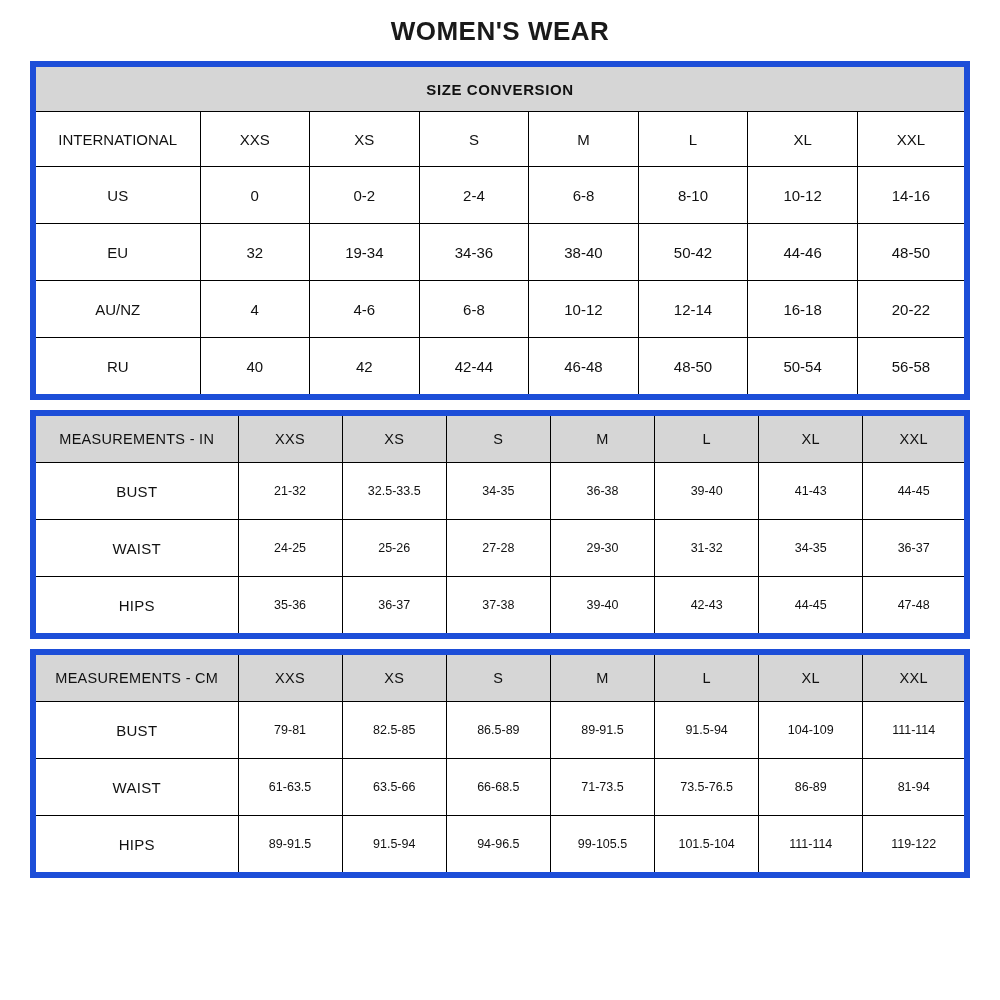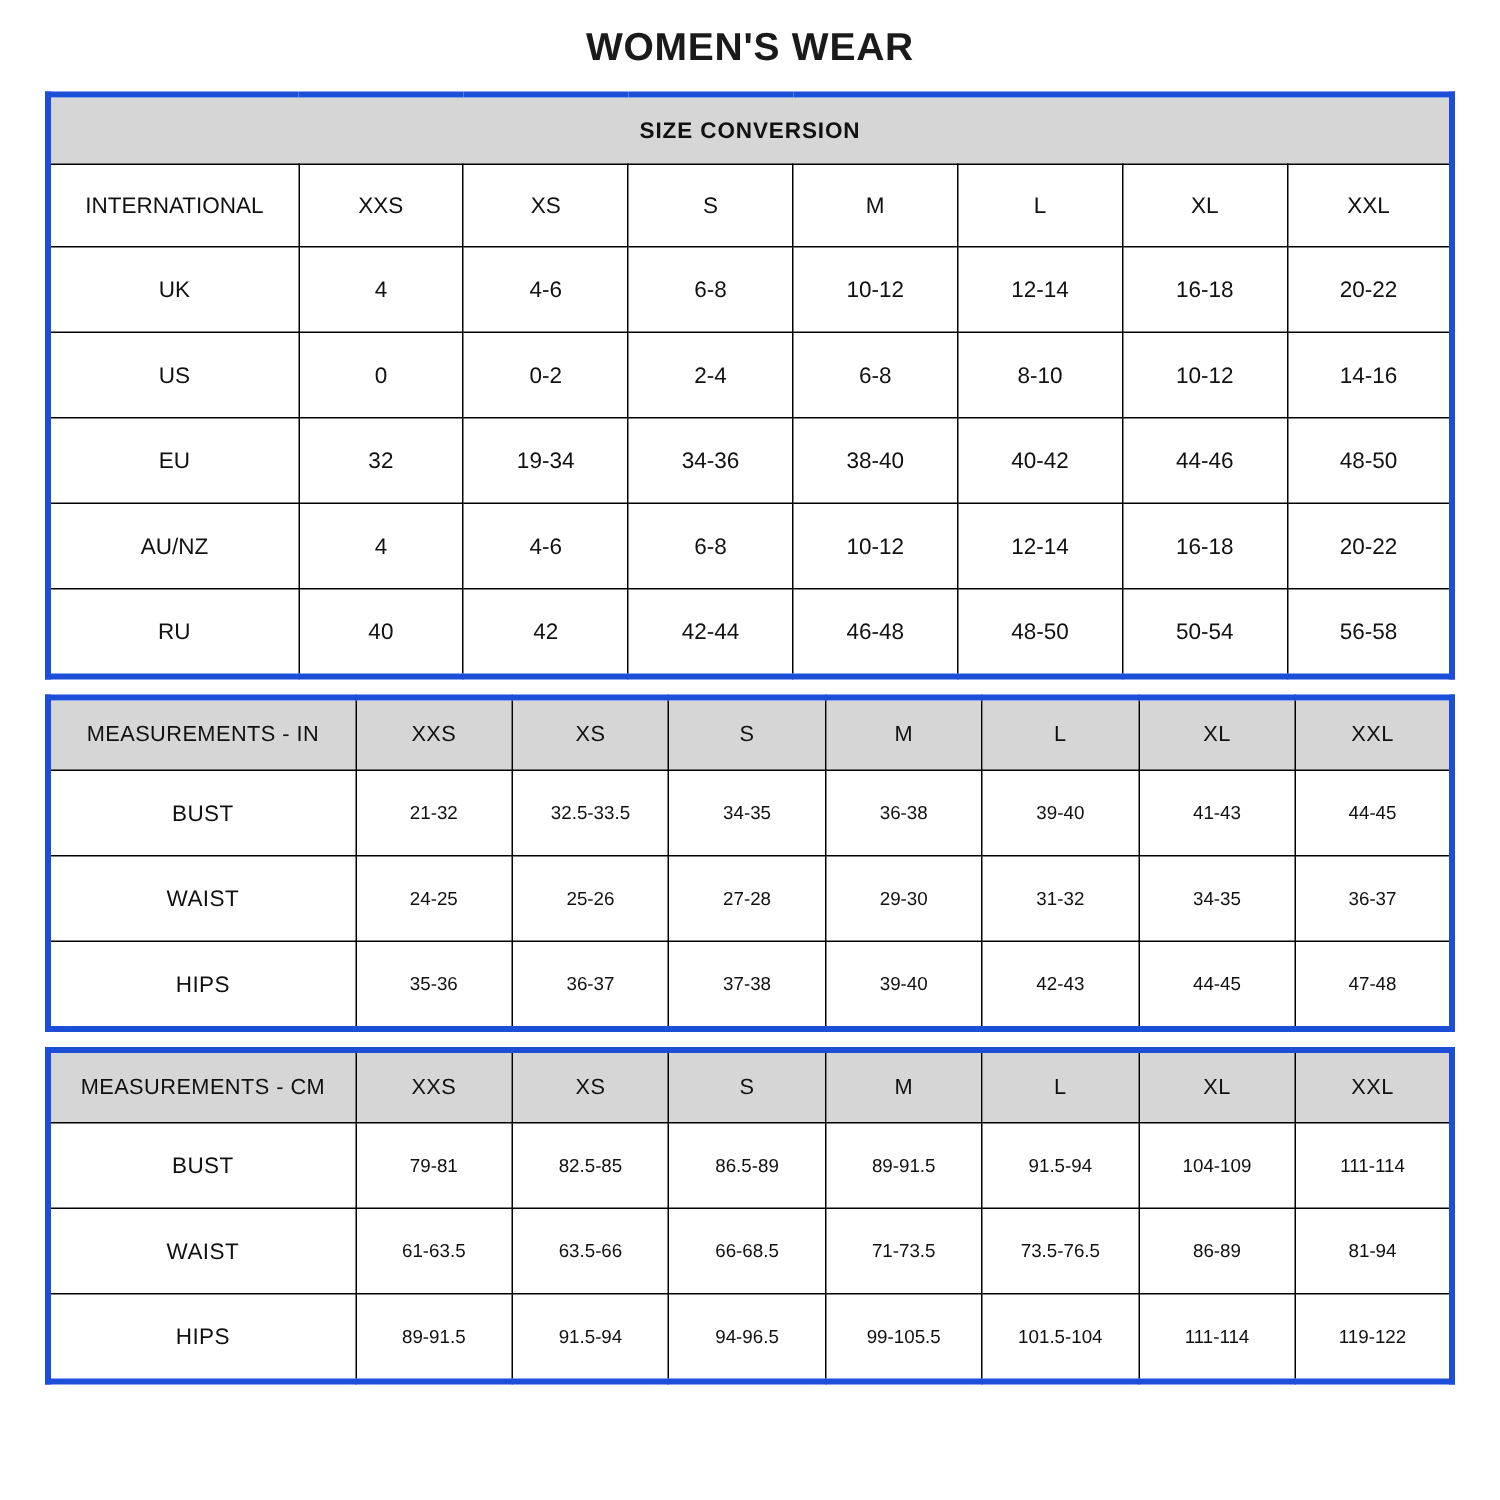--- a/index.html
+++ b/index.html
@@ -21,21 +21,21 @@
     font-size: 26px;
     font-weight: 700;
     letter-spacing: 0.5px;
     margin: 6px 0 14px 0;
     color: #1a1a1a;
   }
   table.tbl {
     width: 940px;
     border-collapse: collapse;
     table-layout: fixed;
-    border: 4px solid #1d4ed8;
+    border: 6px solid #1d4ed8;
     margin-bottom: 10px;
   }
   table.tbl th, table.tbl td {
     border: 1.5px solid #000000;
     text-align: center;
     vertical-align: middle;
     padding: 0 4px;
     overflow: hidden;
   }
 
@@ -108,46 +108,36 @@
           <th>XS</th>
           <th>S</th>
           <th>M</th>
           <th>L</th>
           <th>XL</th>
           <th>XXL</th>
         </tr>
     </thead>
     <tbody>
         <tr>
-          <td class="rowhead">UK</td>
-          <td>4</td>
-          <td>4-6</td>
-          <td>6-8</td>
-          <td>10-12</td>
-          <td>12-14</td>
-          <td>16-18</td>
-          <td>20-22</td>
-        </tr>
-        <tr>
           <td class="rowhead">US</td>
           <td>0</td>
           <td>0-2</td>
           <td>2-4</td>
           <td>6-8</td>
           <td>8-10</td>
           <td>10-12</td>
           <td>14-16</td>
         </tr>
         <tr>
           <td class="rowhead">EU</td>
           <td>32</td>
           <td>19-34</td>
           <td>34-36</td>
           <td>38-40</td>
-          <td>40-42</td>
+          <td>50-42</td>
           <td>44-46</td>
           <td>48-50</td>
         </tr>
         <tr>
           <td class="rowhead">AU/NZ</td>
           <td>4</td>
           <td>4-6</td>
           <td>6-8</td>
           <td>10-12</td>
           <td>12-14</td>

